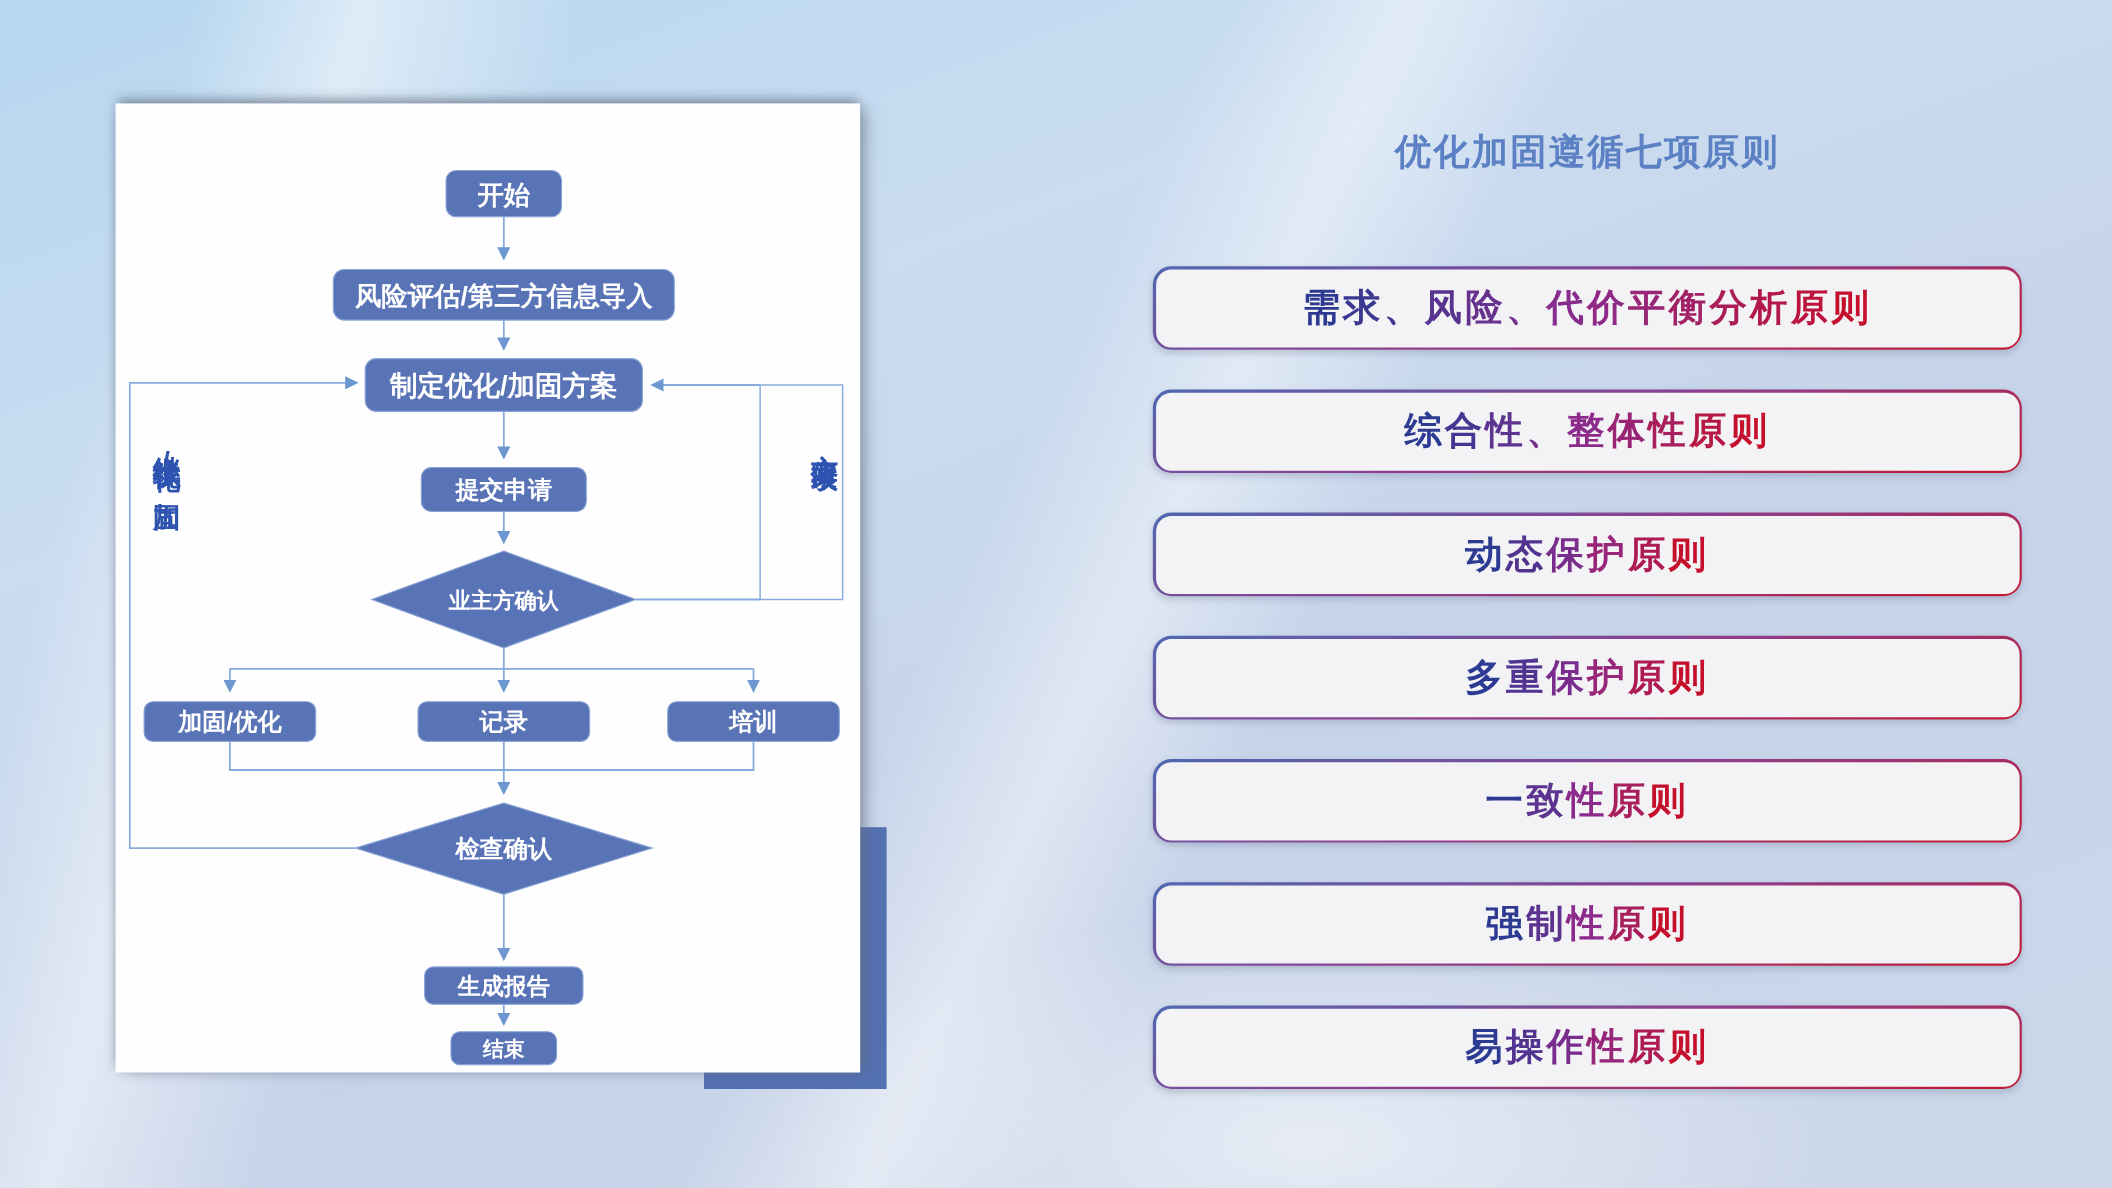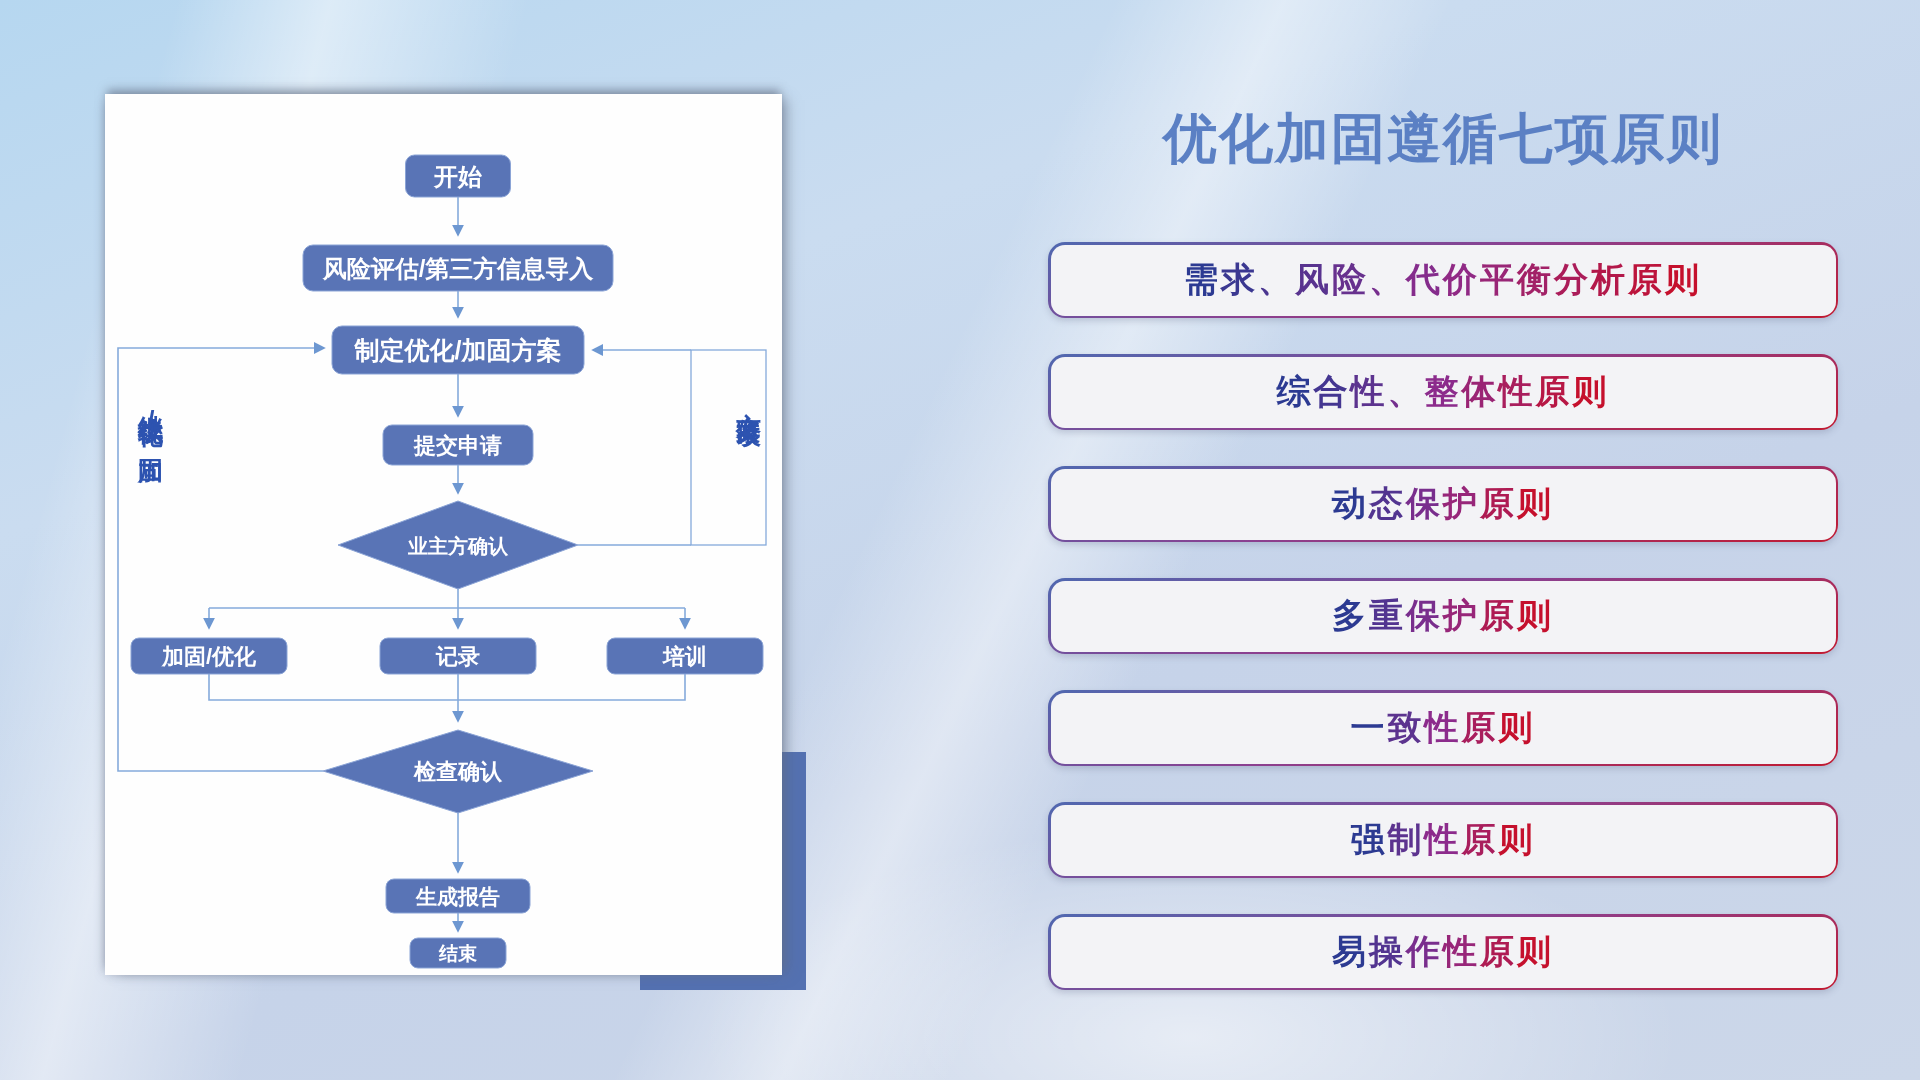--- a/index.html
+++ b/index.html
@@ -39,21 +39,21 @@
   .vlabel{
     position:absolute;
     writing-mode:vertical-rl;text-orientation:upright;
     color:#2d53b0;font-weight:bold;letter-spacing:3px;line-height:1;
   }
   .vlabel-left{left:33px;top:300px;font-size:25px;}
   .vlabel-right{left:631px;top:299px;font-size:25px;}
   
   .right-panel{position:absolute;left:1048px;top:106px;width:790px;}
   .panel-title{
-    font-size:54px;line-height:64px;font-weight:bold;color:#5b80c4;
+    font-size:33px;line-height:64px;font-weight:bold;color:#5b80c4;
     text-align:center;letter-spacing:2px;margin-bottom:72px;
   }
   .principle{
     height:76px;border-radius:17px;margin-bottom:36px;
     padding:2.5px;box-sizing:border-box;
     background:linear-gradient(165deg,#4f68b0 0%,#8b4090 45%,#c11a31 100%);
     box-shadow:0 3px 6px rgba(90,100,130,.25);
   }
   .principle-inner{
     width:100%;height:100%;border-radius:14px;background:#f3f3f6;

